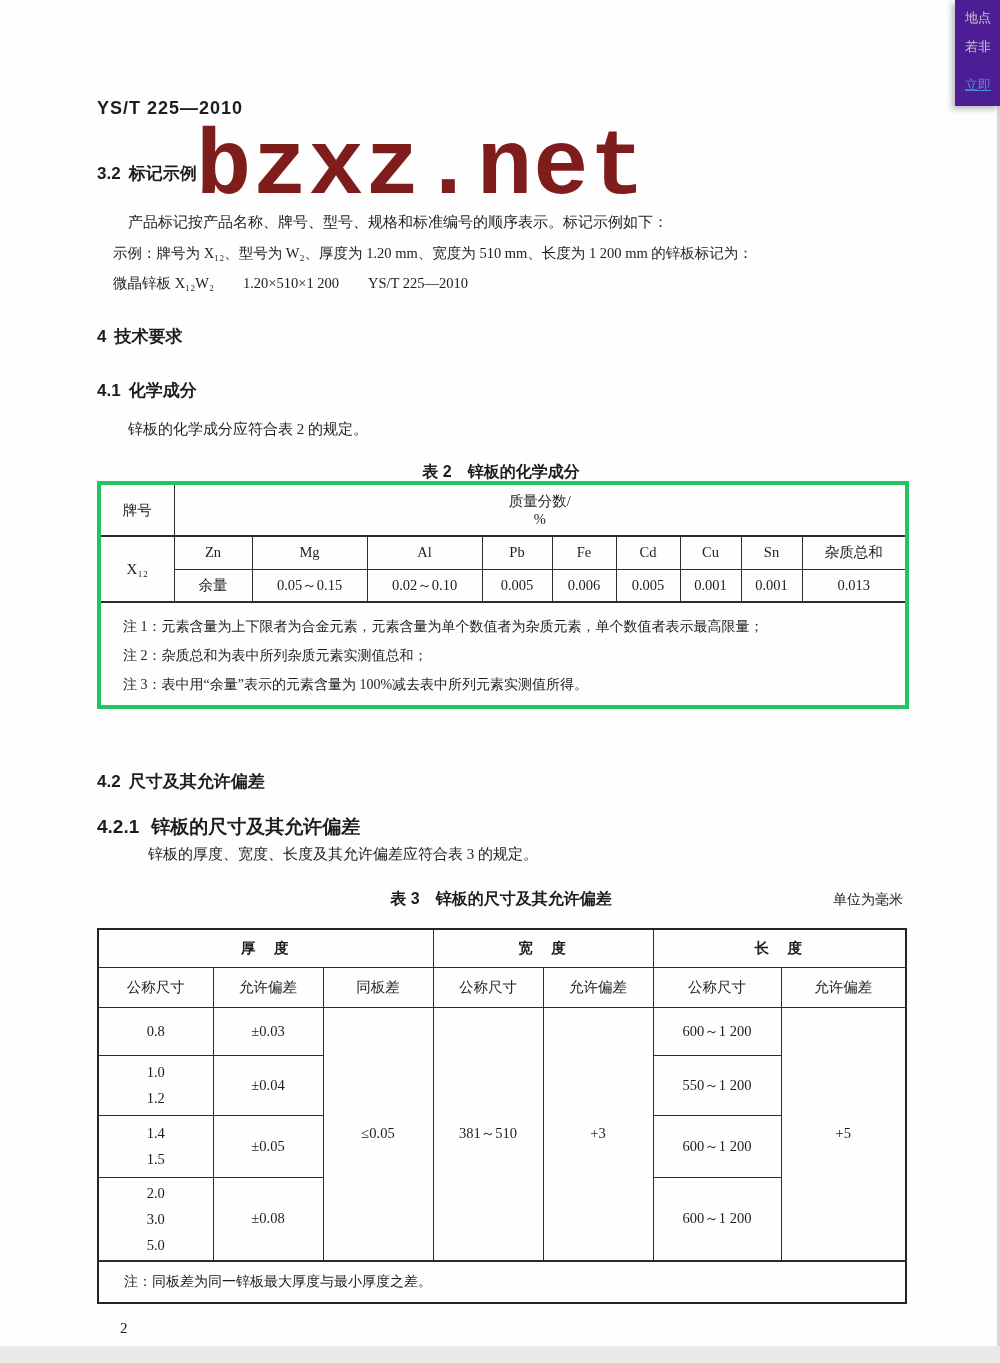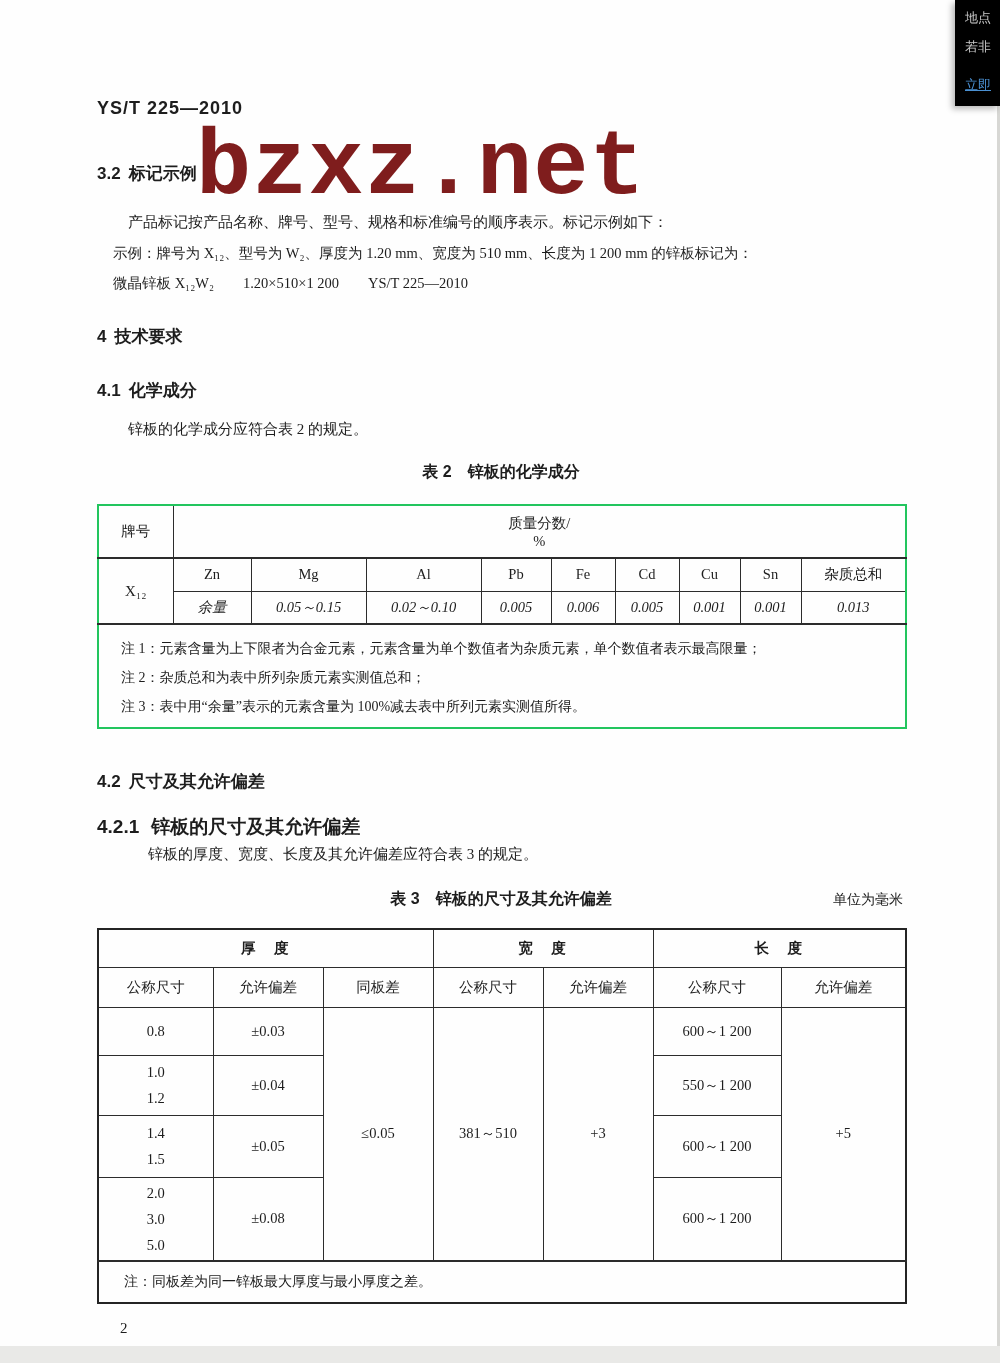--- a/index.html
+++ b/index.html
@@ -65,27 +65,27 @@
   table {
     border-collapse:collapse; table-layout:fixed;
     width:808px; font-size:14.5px;
     background:#fefefe;
   }
   td {
     border:1.5px solid #2c2c2c;
     text-align:center; vertical-align:middle;
     padding:0 2px;
   }
-  .t2 { left:97px; top:504px; border:2px solid #22c55e; }
+  .t2 { left:97px; top:481px; border:4px solid #22c55e; }
   .t3 { left:97px; top:928px; border:2px solid #242424; }
   .t2 td, .t3 td { border-color:#2c2c2c; }
 
   .t2 .r-head1 td { height:53px; border-bottom-width:2.5px; }
   .t2 .r-elem td  { height:33px; }
-  .t2 .r-val td   { height:33px;font-style:italic; }
+  .t2 .r-val td   { height:33px; }
   .t2 .brand-cell { font-size:15px; }
   .t2 .notes {
     text-align:left; vertical-align:top;
     padding:9px 14px 6px 22px;
     font-size:14px; line-height:29px;
     border-top-width:2px;
   }
 
   .t3 .r-group td { height:38px; font-weight:bold; letter-spacing:2px; }
   .t3 .r-cols td  { height:40px; }
@@ -97,21 +97,21 @@
   .t3 .r-note td {
     height:42px; text-align:left; padding-left:25px;
     font-size:14px; border-top-width:2px;
   }
 
   .page-num { left:120px; top:1320px; font-size:15px; }
 
   .popup {
     position:absolute; top:0; right:0; z-index:5;
     width:45px; height:106px;
-    background:#000000;
+    background:#4c1d95;
     box-shadow:-3px 3px 6px rgba(0,0,0,0.28);
     color:#c9c9c9;
     font-family:"Liberation Sans", sans-serif;
     font-size:13px;
     padding:9px 0 0 10px;
     overflow:hidden;
   }
   .popup .pline { margin-bottom:11px; white-space:nowrap; }
   .popup .plink {
     display:inline-block; margin-top:9px;

